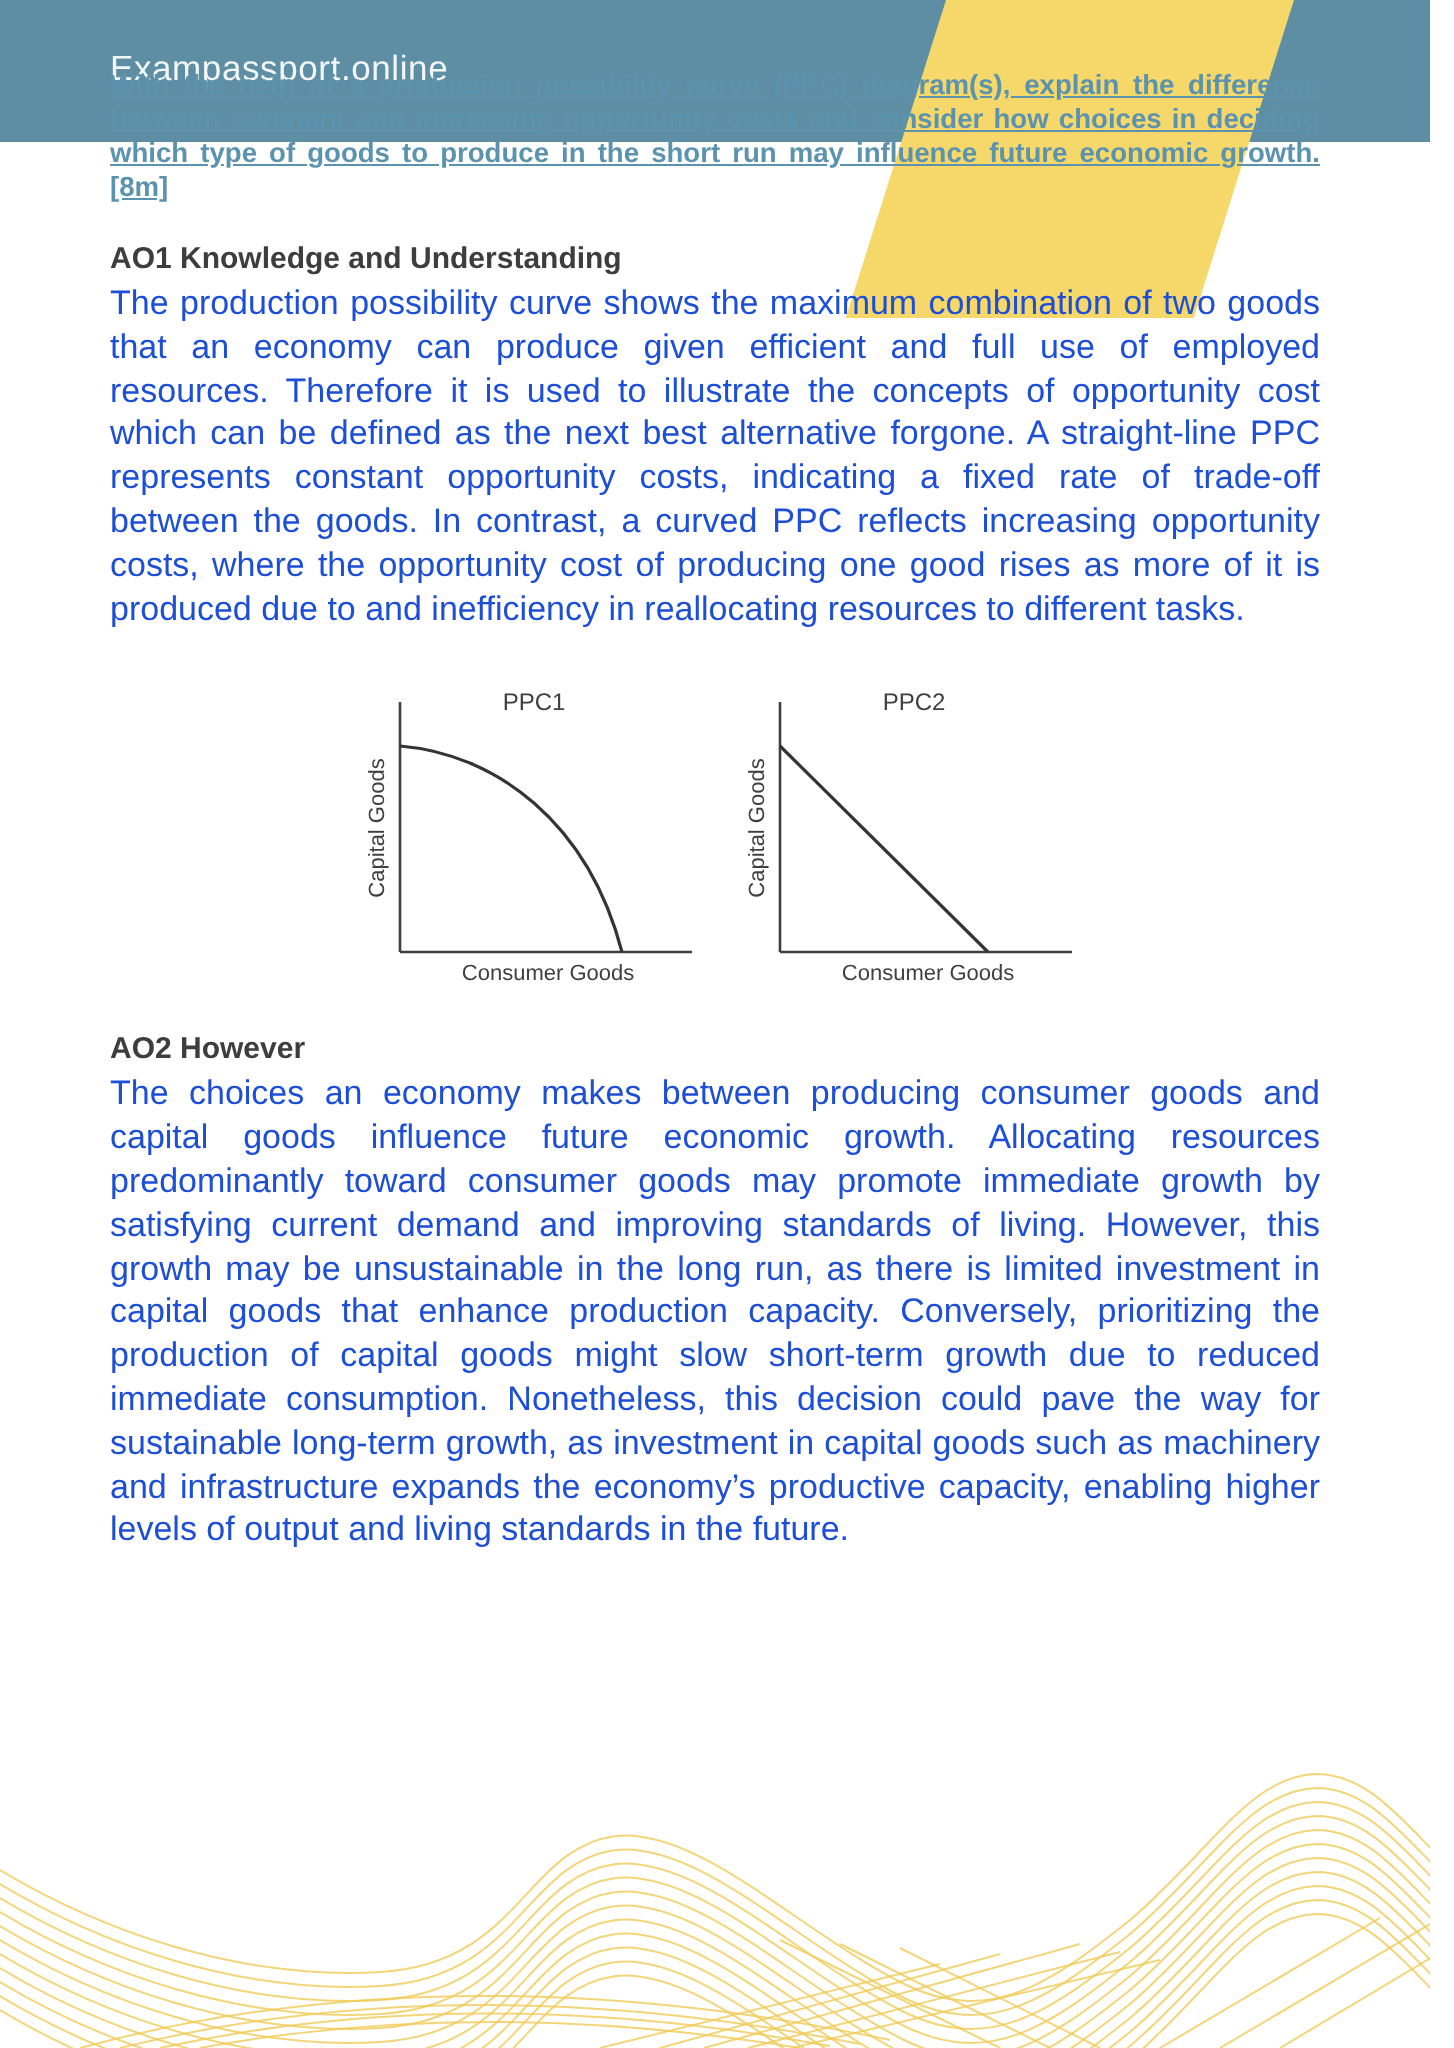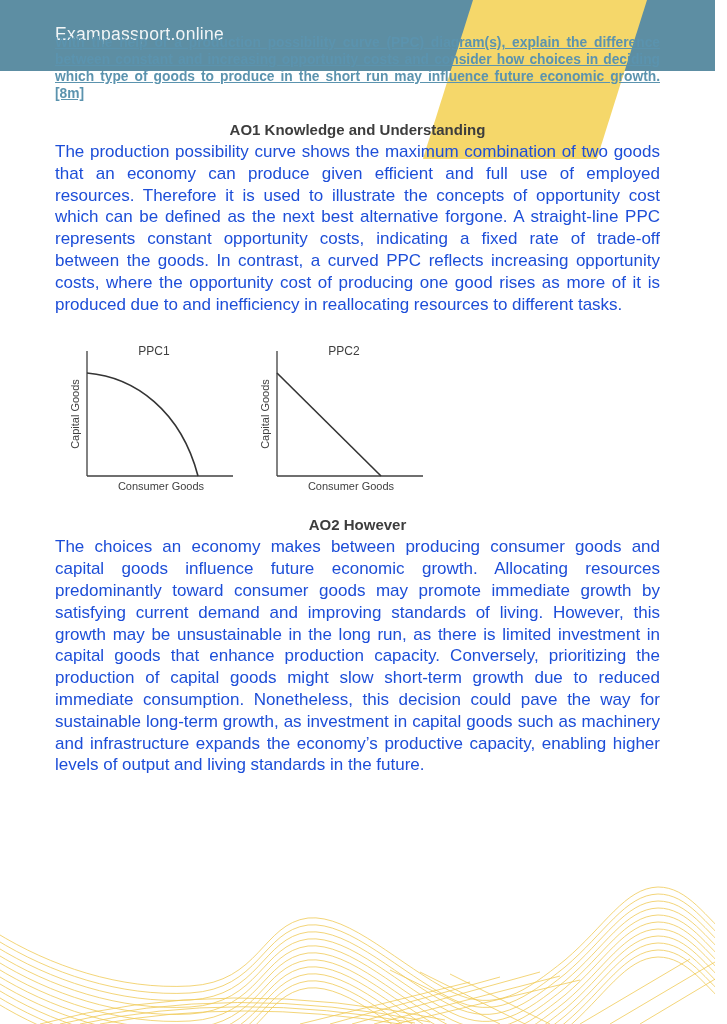--- a/index.html
+++ b/index.html
@@ -32,29 +32,29 @@
     font-size:29px; font-weight:bold; letter-spacing:0.6px;
     color:#5b93ae;
   }
   .question {
     margin:34px 0 0 0; text-align:justify;
     font-size:13.8px; line-height:17px; font-weight:bold;
     color:#5b93ae;
     text-decoration:underline;
   }
   .sec-heading {
-    margin:19px 0 0 0; font-size:15px; font-weight:bold; color:#3d3d3d;text-align:center;
+    margin:19px 0 0 0; font-size:15px; font-weight:bold; color:#3d3d3d;
   }
   .sec-body {
     margin:3px 0 0 0; text-align:justify;
     font-size:17px; line-height:21.8px; color:#1d4ed8;
   }
   
   .figures-row {
-    margin:24px 0 0 0; display:flex; 
+    margin:24px 0 0 0; display:flex; justify-content:center; 
     height:158px;
   }
   .fig svg { display:block; }
   .fig text { font-family:"Liberation Sans", sans-serif; fill:#3f3f3f; }
   .fig .axis { stroke:#3f3f3f; stroke-width:1.3; }
   .fig .curve { stroke:#343434; stroke-width:1.6; fill:none; }
   .fig .figlabel { font-size:12px; }
   .fig .axlabel { font-size:11px; }
   
   .waves {

